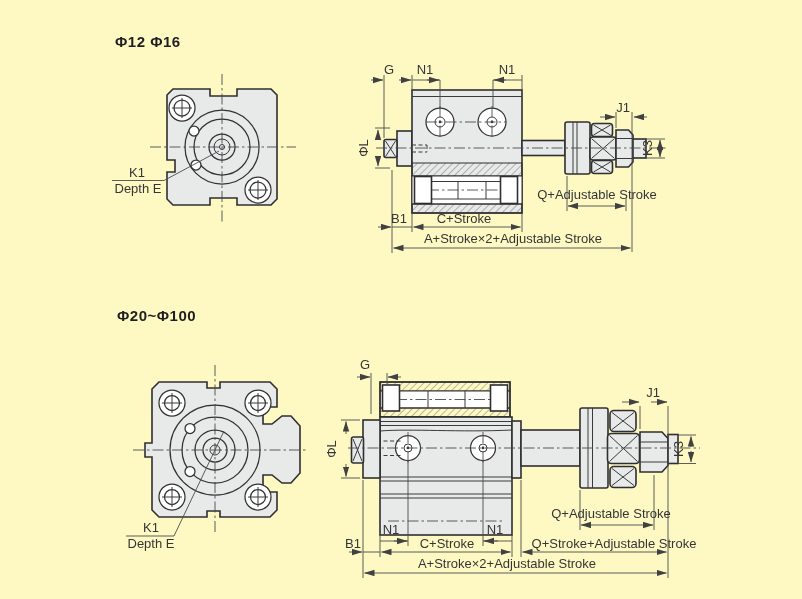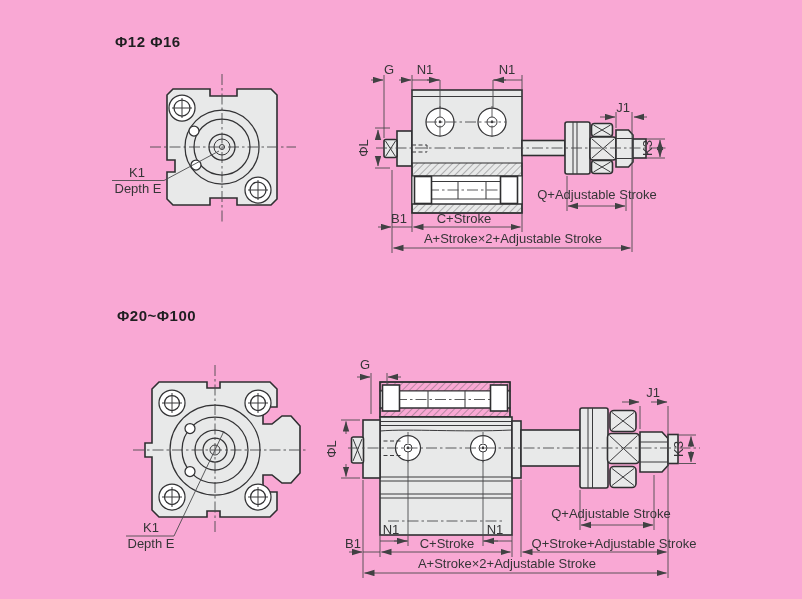--- a/index.html
+++ b/index.html
@@ -1,16 +1,16 @@
 <!DOCTYPE html>
 <html><head>
 <meta charset="utf-8">
 <style>
   html,body{margin:0;padding:0;background:#fff;}
-  #canvas{position:relative;width:802px;height:599px;background:#f9a8d4;overflow:hidden;
+  #canvas{position:relative;width:802px;height:599px;background:#fef9c3;overflow:hidden;
           font-family:"Liberation Sans",sans-serif;}
   svg{display:block}
   .outline{fill:#e8e9e9;stroke:#2f2f31;stroke-width:1.6;stroke-linejoin:miter;}
   .white{fill:#ffffff;stroke:#2f2f31;stroke-width:1.6;}
   .thick{fill:none;stroke:#2f2f31;stroke-width:1.6;}
   .med{fill:none;stroke:#323234;stroke-width:1.25;}
   .medw{fill:#ffffff;stroke:#323234;stroke-width:1.25;}
   .thin{fill:none;stroke:#3a3a3c;stroke-width:1;}
   .cl{fill:none;stroke:#4a4a4c;stroke-width:0.9;stroke-dasharray:11 3 2.5 3;}
   .hid{fill:none;stroke:#3a3a3c;stroke-width:1;stroke-dasharray:4 2.5;}

